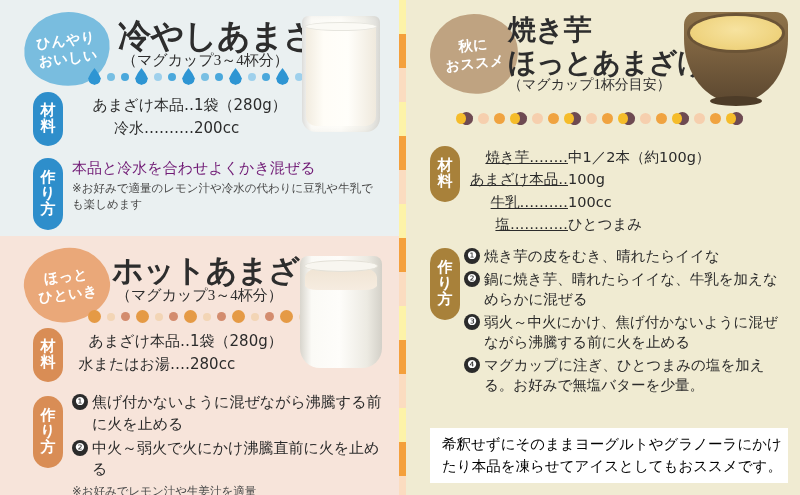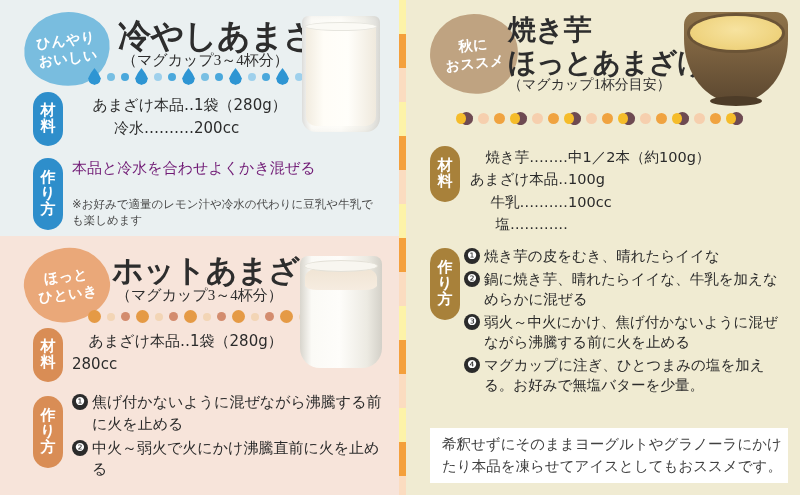--- a/index.html
+++ b/index.html
@@ -93,46 +93,46 @@
   
   .ing{position:absolute;font-size:15px;color:#2b2b2b;line-height:1.55;}
   .ing .row{display:flex;}
   .ing .nm{white-space:nowrap;text-align:right;}
   .ing .vl{white-space:nowrap;}
   #ing-cold{left:72px;top:94px;}
   #ing-cold .nm{width:122px;}
   #ing-hot{left:72px;top:330px;}
   #ing-hot .nm{width:118px;}
   #ing-yaki{left:464px;top:146px;font-size:14.5px;line-height:1.55;}
-  #ing-yaki .nm{width:104px;}
+  #ing-yaki .nm{width:104px;text-decoration:underline;}
 
   
   .how{position:absolute;font-size:15px;color:#2b2b2b;line-height:1.45;}
   .how .step{display:flex;margin-bottom:2px;}
   .how .num{
     flex:0 0 auto;width:16px;height:16px;border-radius:50%;
     background:#2b2b2b;color:#fff;font-size:11px;
     display:flex;align-items:center;justify-content:center;
     margin-right:4px;margin-top:2px;
   }
   .how .txt{flex:1;}
-  .note{font-size:11.5px;color:#4a4a4a;line-height:1.45;margin-top:16px;}
+  .note{font-size:11.5px;color:#4a4a4a;line-height:1.45;margin-top:0;}
   #how-cold{left:72px;top:158px;width:312px;}
   #how-cold .lead{font-size:15px;font-weight:normal;color:#701a75;}
   #how-hot{left:72px;top:392px;width:320px;}
   #how-yaki{left:464px;top:246px;width:322px;font-size:14.5px;line-height:1.42;}
 
   
   #note-box{
     position:absolute;left:430px;top:428px;width:358px;height:55px;
     background:#ffffff;
     display:flex;align-items:center;
   }
   #note-box p{
-    margin:0;padding:0 0 0 12px;font-size:14.5px;color:#404040;line-height:1.5;
+    margin:0;padding:0 0 0 12px;font-size:14.5px;color:#000000;line-height:1.5;
   }
 
   
   #photo-glass{
     position:absolute;left:302px;top:16px;width:78px;height:116px;
     background:linear-gradient(to right,#e2e2e0 0%,#fbfaf6 12%,#fdfcf8 50%,#f0efe9 80%,#dcdcd8 100%);
     border-radius:6px 6px 14px 14px;
     box-shadow:inset 0 0 5px rgba(0,0,0,.05);
   }
   #photo-glass::before{
@@ -272,20 +272,21 @@
     <span>材</span>
     <span>料</span>
   </div>
 
   <div class="ing" id="ing-hot">
     <div class="row">
       <span class="nm">あまざけ本品‥</span>
       <span class="vl">1袋（280g）</span>
     </div>
     <div class="row">
+      <span class="nm">水またはお湯‥‥</span>
       <span class="vl">280cc</span>
     </div>
   </div>
 
   <div class="pill" id="pill-hot-how">
     <span>作</span>
     <span>り</span>
     <span>方</span>
   </div>
 
@@ -366,20 +367,21 @@
     <div class="row">
       <span class="nm">あまざけ本品‥</span>
       <span class="vl">100g</span>
     </div>
     <div class="row">
       <span class="nm">牛乳‥‥‥‥‥</span>
       <span class="vl">100cc</span>
     </div>
     <div class="row">
       <span class="nm">塩‥‥‥‥‥‥</span>
+      <span class="vl">ひとつまみ</span>
     </div>
   </div>
 
   <div class="pill" id="pill-yaki-how">
     <span>作</span>
     <span>り</span>
     <span>方</span>
   </div>
 
   <div class="how" id="how-yaki">

